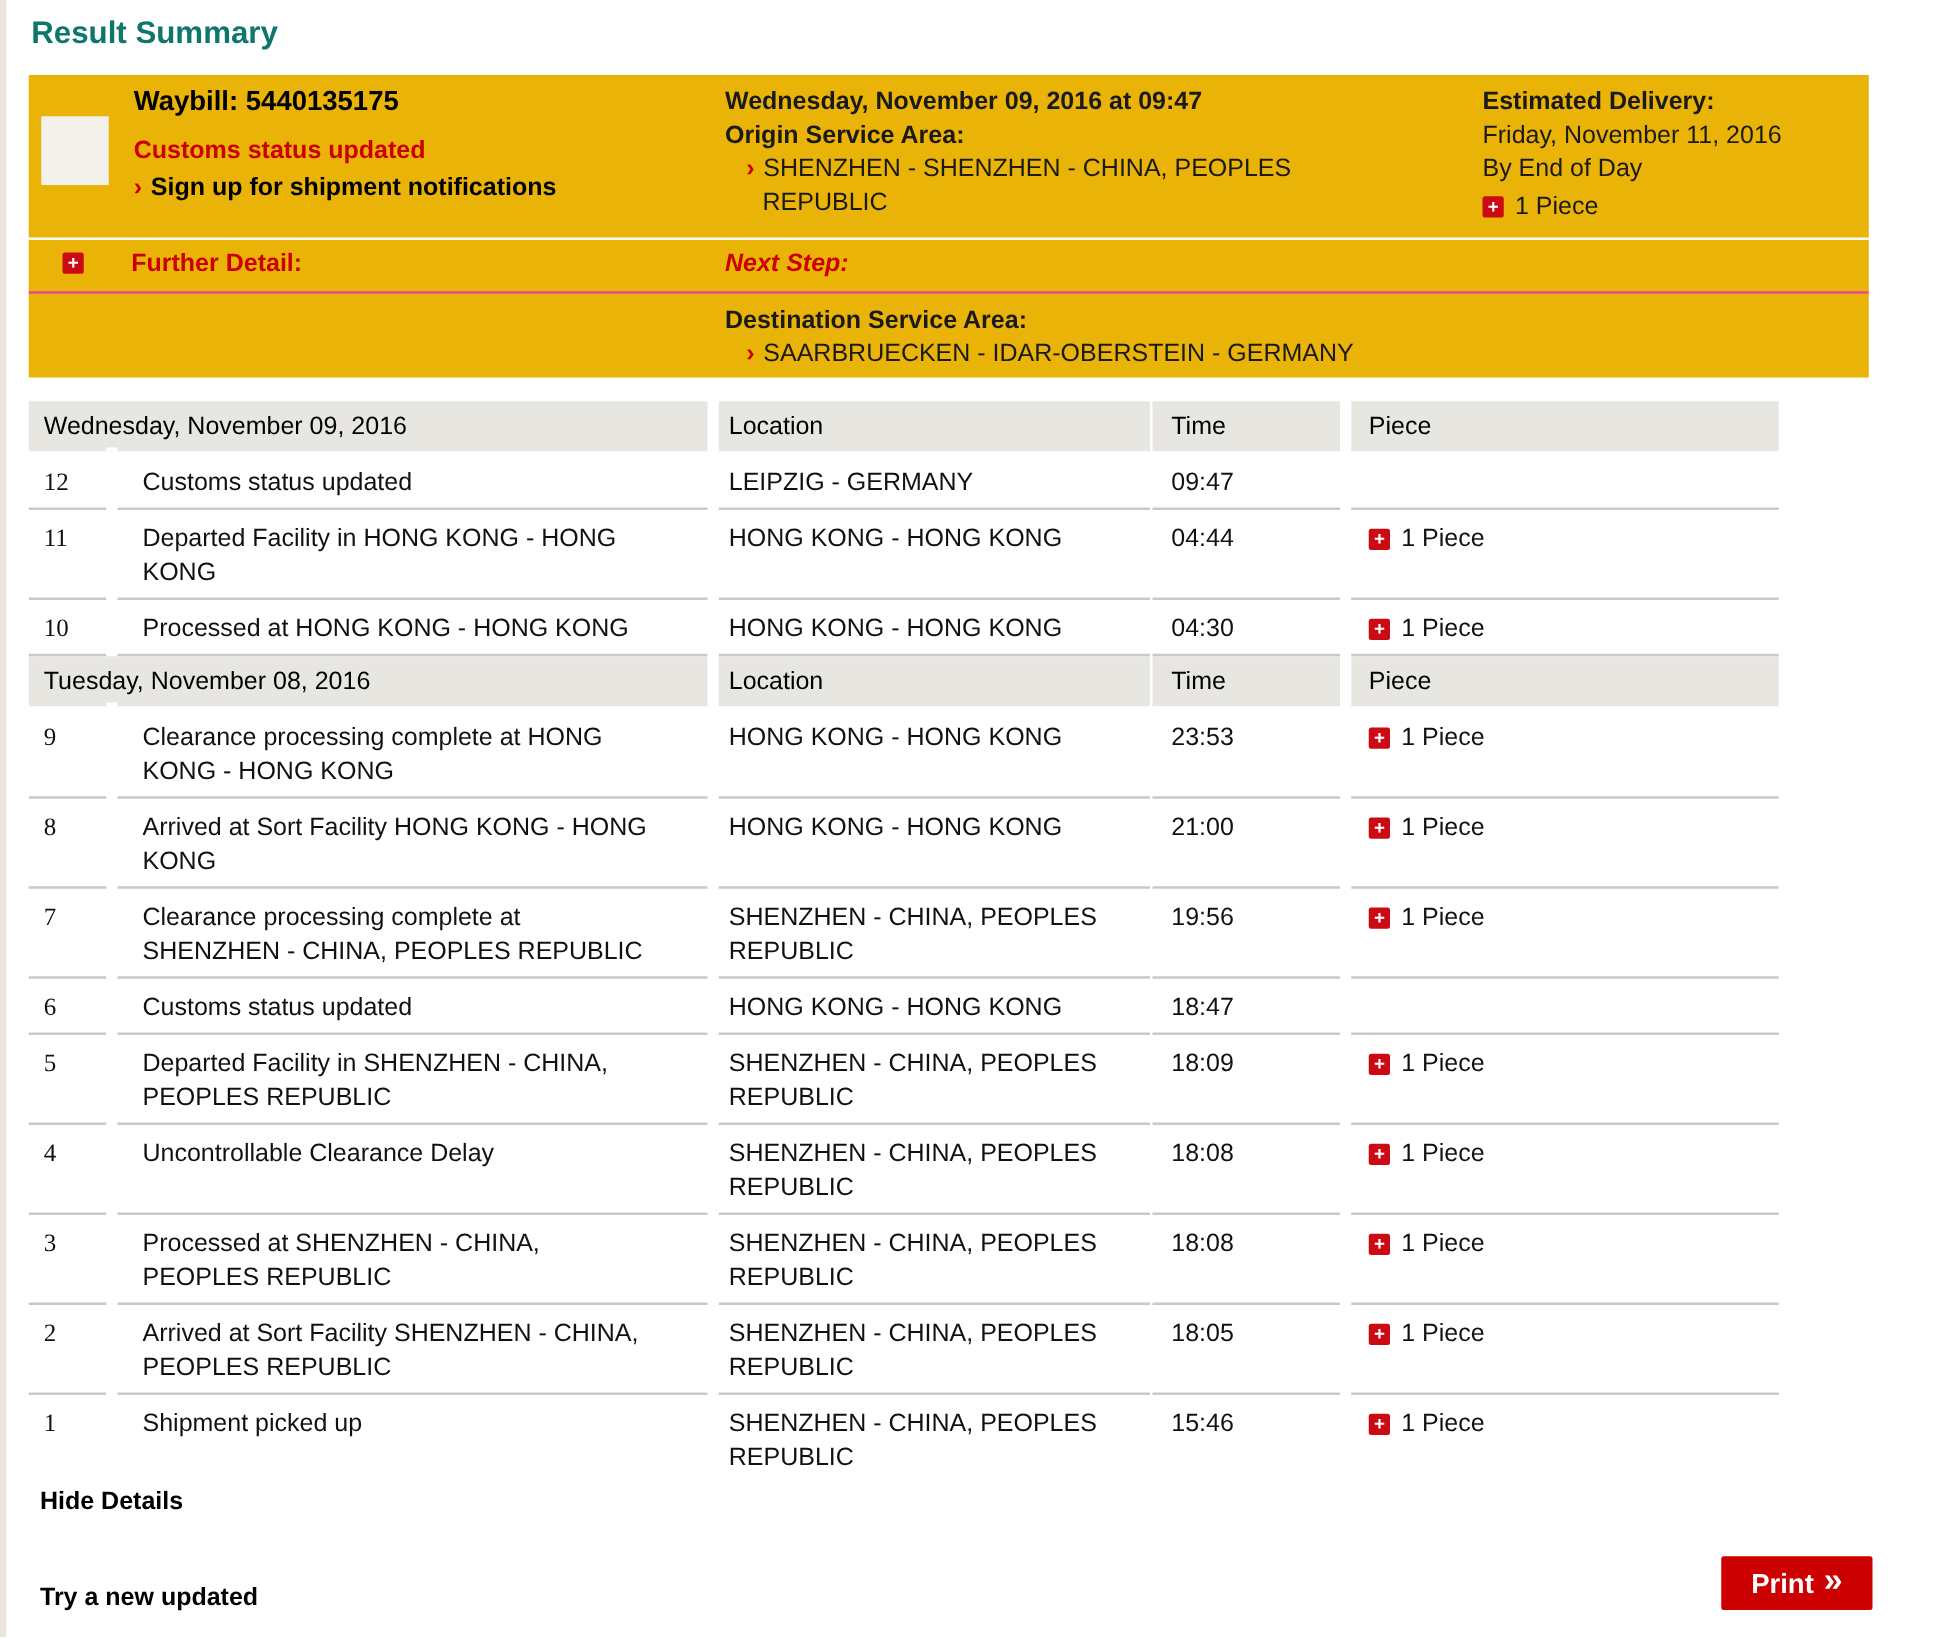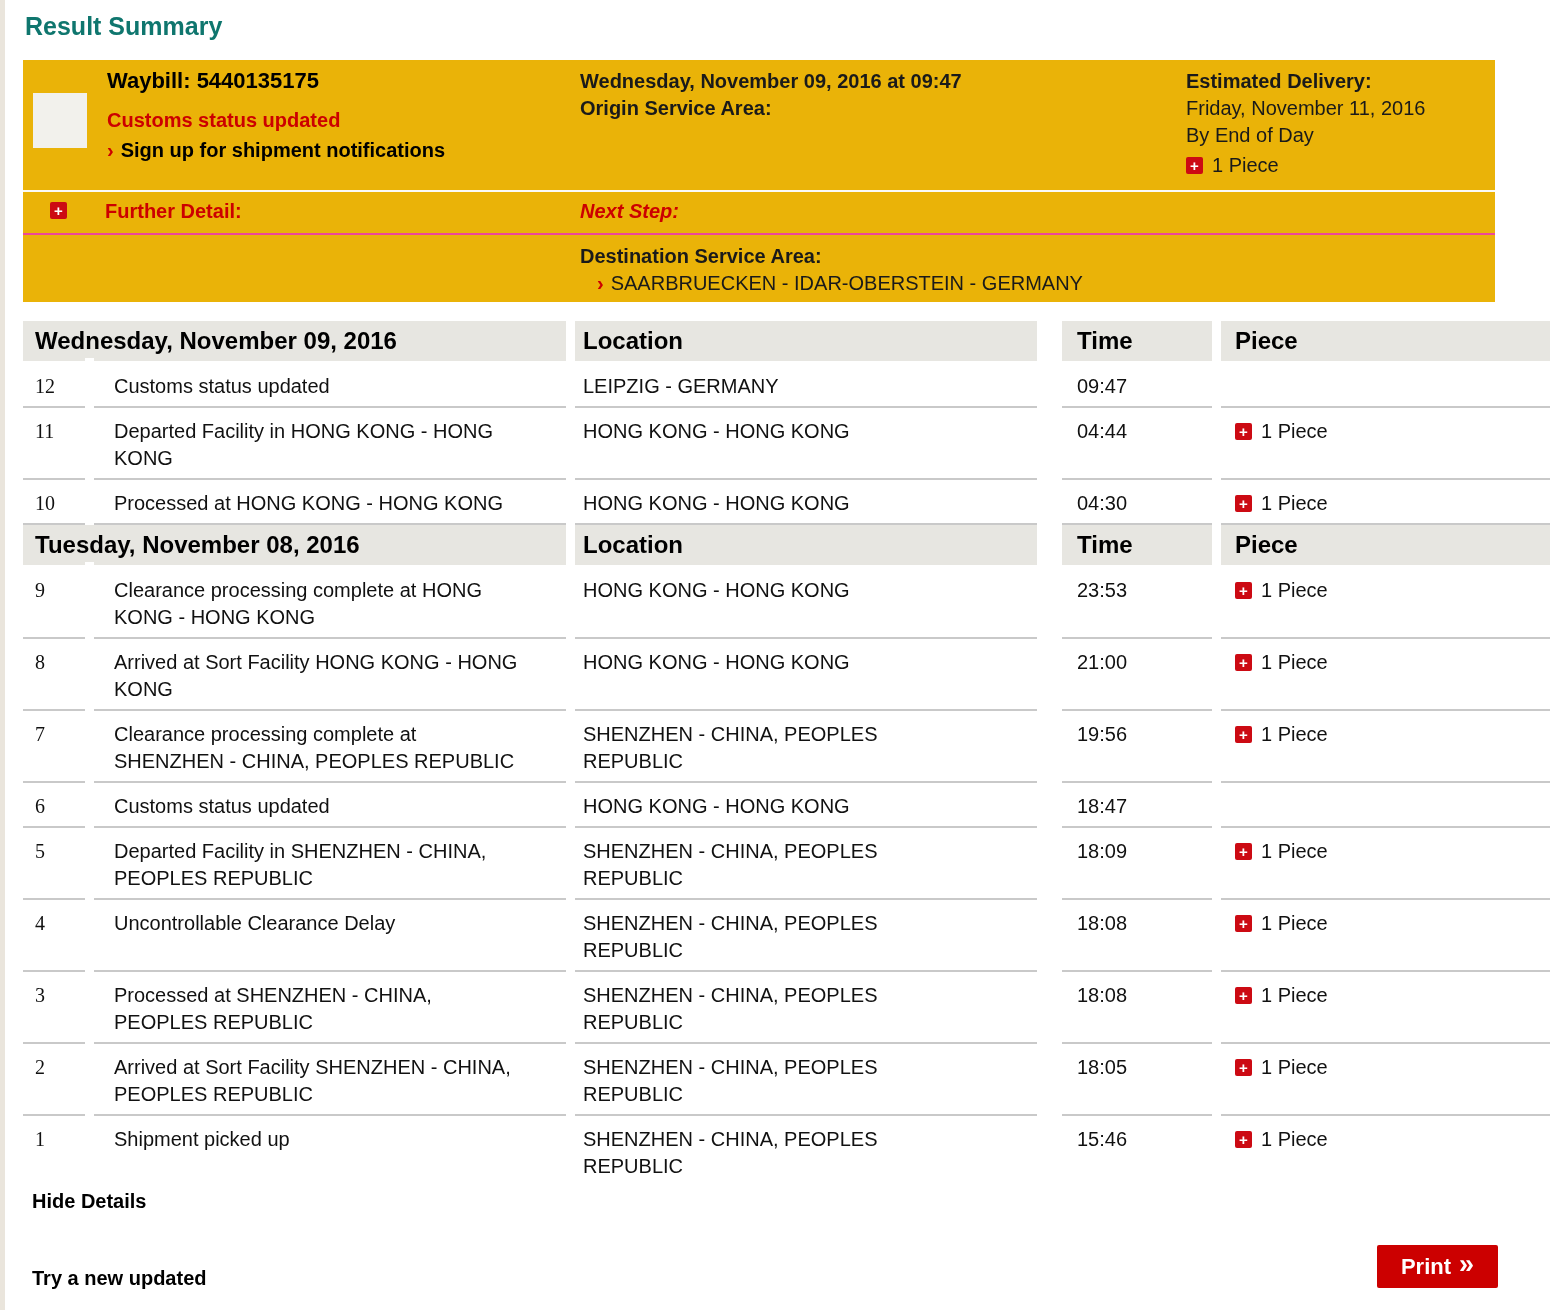--- a/index.html
+++ b/index.html
@@ -37,26 +37,26 @@
   .mid .fd-label{position:absolute;left:82px;top:8px;font-size:20px;font-weight:bold;color:#cc0000;}
   .mid .ns-label{position:absolute;left:0;top:8px;font-size:20px;font-weight:bold;color:#cc0000;font-style:italic;}
   .dest-block{position:absolute;left:0;top:8px;}
 
   
   .rtable{position:absolute;left:23px;top:321px;width:1472px;}
   .trow{display:flex;}
   .cell{flex:none;box-sizing:border-box;}
   .c-num{width:62px;margin-right:9px;}
   .c-desc{width:472px;margin-right:9px;}
-  .c-loc{width:462px;margin-right:25px;}
+  .c-loc{width:345px;margin-right:2px;}
   .c-time{width:150px;margin-right:9px;}
   .c-piece{width:342px;}
   .c-datehead{width:543px;margin-right:9px;position:relative;}
   .notch{position:absolute;left:62px;bottom:0;width:9px;height:3px;background:#fff;}
-  .thead .cell{background:#e7e6e1;height:40px;line-height:40px;font-size:24px;font-weight:bold;color:#000;}
+  .thead .cell{background:#e7e6e1;height:40px;line-height:40px;font-size:20px;font-weight:normal;color:#000;}
   .thead{margin-bottom:2px;}
   .c-datehead{padding-left:12px;}
   .thead .c-loc{padding-left:8px;}
   .thead .c-time{padding-left:15px;}
   .thead .c-piece{padding-left:14px;}
   .brow .cell{padding-top:10px;padding-bottom:6px;border-bottom:2px solid #c9c9c9;
               font-size:20px;line-height:27px;color:#111;}
   .brow.last .cell{border-bottom:none;}
   .brow .c-num{padding-left:12px;font-family:Liberation Serif, serif;}
   .brow .c-desc{padding-left:20px;}
@@ -91,20 +91,21 @@
         <div class="sum-text1">
           <div class="waybill">Waybill: 5440135175</div>
           <div class="status-line">Customs status updated</div>
           <div class="signup"><span class="arr">›</span><span>Sign up for shipment notifications</span></div>
         </div>
       </div>
       <div class="sc2">
         <div class="sc2-inner t20">
           <div class="b">Wednesday, November 09, 2016 at 09:47</div>
           <div class="b">Origin Service Area:</div>
+          <div class="hang"><span class="arr">›</span><span>SHENZHEN - SHENZHEN - CHINA, PEOPLES REPUBLIC</span></div>
         </div>
       </div>
       <div class="sc3">
         <div class="sc3-inner t20">
           <div class="b">Estimated Delivery:</div>
           <div>Friday, November 11, 2016</div>
           <div>By End of Day</div>
           <div class="piece-line">
             <span class="plus-ico">+</span>
             <span>1 Piece</span>

